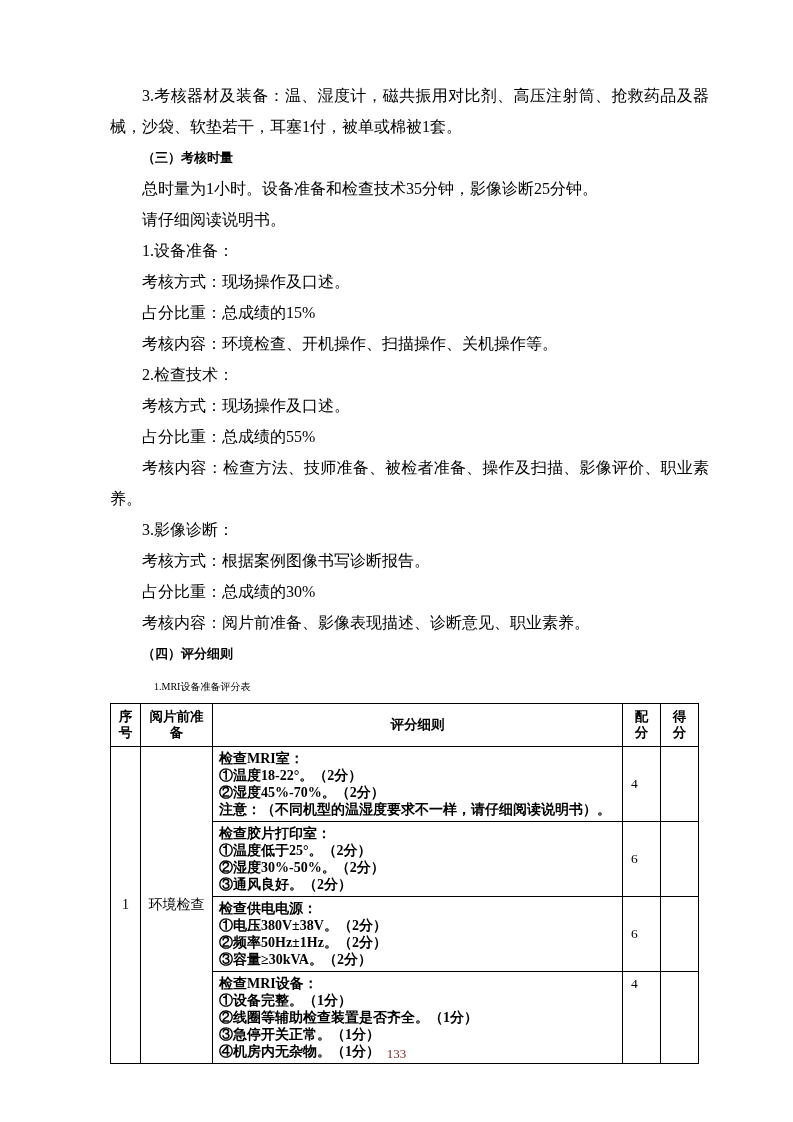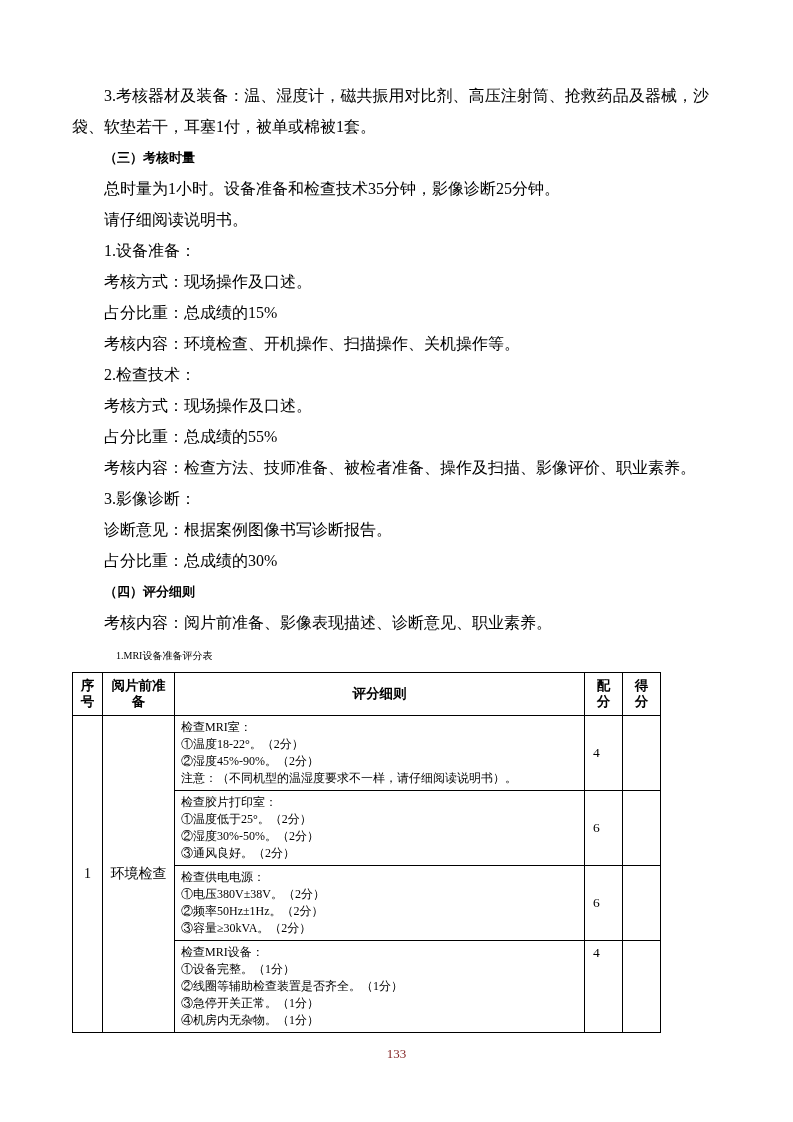--- a/index.html
+++ b/index.html
@@ -9,21 +9,21 @@
     background: #ffffff;
     color: #000000;
     font-family: "Liberation Serif", "DejaVu Serif", serif;
     position: relative;
     overflow: hidden;
   }
   .page {
     box-sizing: border-box;
     width: 793px;
     height: 1122px;
-    padding: 80px 84px 0 72px;
+    padding: 80px 84px 0 110px;
   }
   .para {
     margin: 0;
     font-size: 16px;
     line-height: 31px;
     text-indent: 32px;
     text-align: justify;
     color: #000;
   }
   .heading {
@@ -57,24 +57,25 @@
   .col-project { width: 72px; }
   .col-detail  { width: 410px; margin-left: 33px; }
   .col-score   { width: 38px; }
   .cell-index, .cell-project {
     font-size: 14px;
     text-align: center;
     vertical-align: middle;
     padding: 2px;
   }
   .cell-detail {
-    font-size: 12px;
+    font-size: 14px;
     line-height: 17px;
     vertical-align: top;
     padding: 3px 6px;
+    font-weight: bold;
   }
   .cell-detail div { white-space: normal; }
   .cell-score {
     font-size: 13.5px;
     vertical-align: middle;
     text-align: left;
     padding: 2px 2px 2px 8px;
   }
   .cell-score.top { vertical-align: top; padding-top: 4px; }
   .page-number {
@@ -98,24 +99,24 @@
   <p class="para">请仔细阅读说明书。</p>
   <p class="para">1.设备准备：</p>
   <p class="para">考核方式：现场操作及口述。</p>
   <p class="para">占分比重：总成绩的15%</p>
   <p class="para">考核内容：环境检查、开机操作、扫描操作、关机操作等。</p>
   <p class="para">2.检查技术：</p>
   <p class="para">考核方式：现场操作及口述。</p>
   <p class="para">占分比重：总成绩的55%</p>
   <p class="para">考核内容：检查方法、技师准备、被检者准备、操作及扫描、影像评价、职业素养。</p>
   <p class="para">3.影像诊断：</p>
-  <p class="para">诊断意见：根据案例图像书写诊断报告。</p>
+  <p class="para">考核方式：根据案例图像书写诊断报告。</p>
   <p class="para">占分比重：总成绩的30%</p>
+  <p class="para">考核内容：阅片前准备、影像表现描述、诊断意见、职业素养。</p>
   <p class="para heading">（四）评分细则</p>
-  <p class="para">考核内容：阅片前准备、影像表现描述、诊断意见、职业素养。</p>
 
   <p class="caption">1.MRI设备准备评分表</p>
 
   <table class="score-table">
     <thead>
       <tr>
         <th class="col-index">
           <div>序</div>
           <div>号</div>
         </th>
@@ -131,21 +132,21 @@
         </th>
       </tr>
     </thead>
     <tbody>
       <tr>
         <td class="cell-index" rowspan="4">1</td>
         <td class="cell-project" rowspan="4">环境检查</td>
         <td class="cell-detail">
           <div>检查MRI室：</div>
           <div>①温度18-22°。（2分）</div>
-          <div>②湿度45%-90%。（2分）</div>
+          <div>②湿度45%-70%。（2分）</div>
           <div>注意：（不同机型的温湿度要求不一样，请仔细阅读说明书）。</div>
         </td>
         <td class="cell-score">4</td>
         <td class="cell-score"></td>
       </tr>
       <tr>
         <td class="cell-detail">
           <div>检查胶片打印室：</div>
           <div>①温度低于25°。（2分）</div>
           <div>②湿度30%-50%。（2分）</div>

